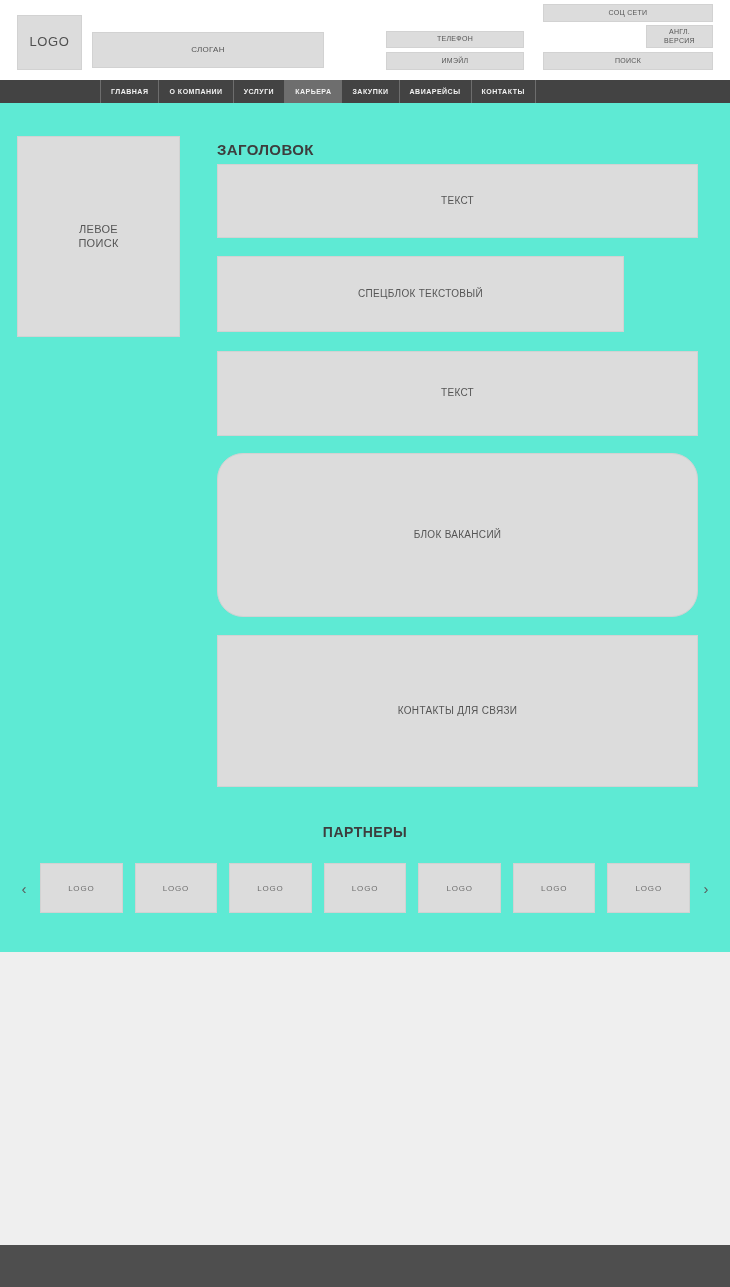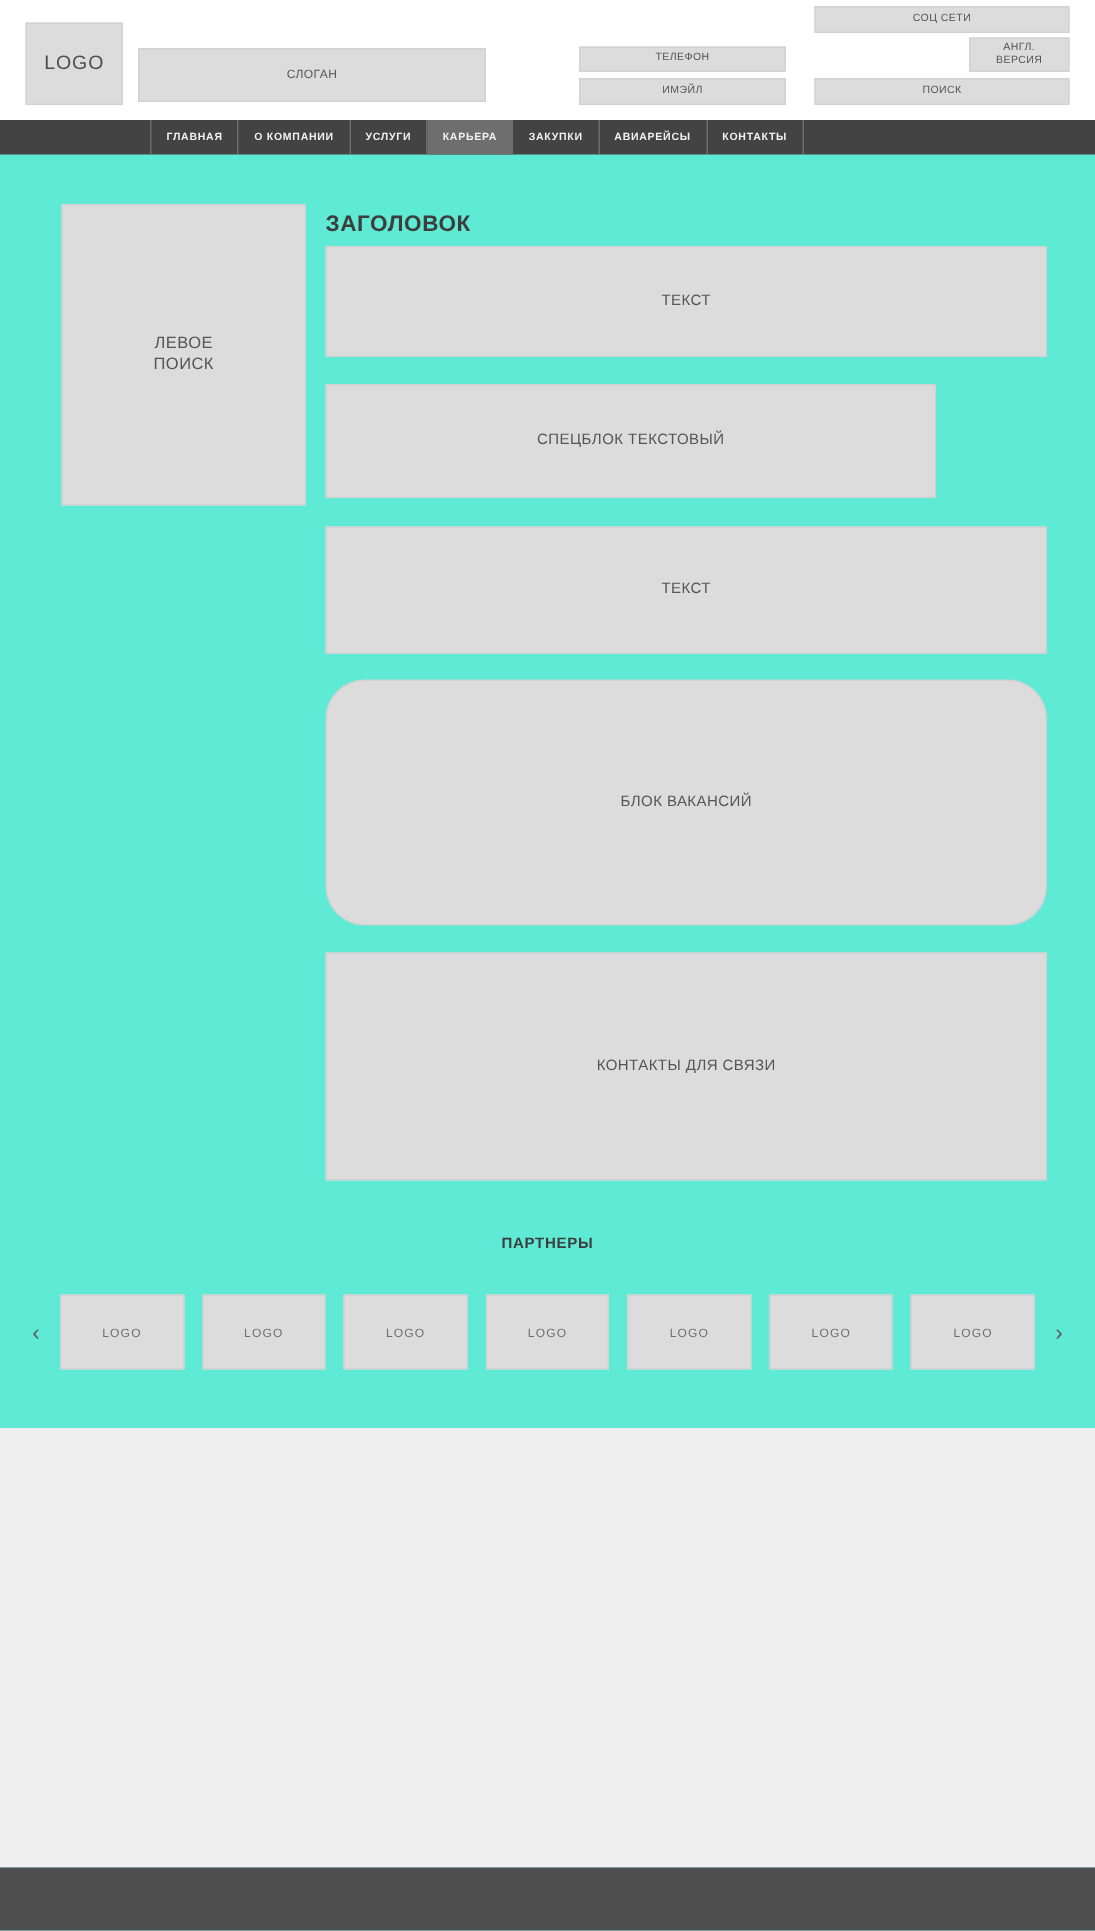--- a/index.html
+++ b/index.html
@@ -69,39 +69,39 @@
     font-weight: bold;
     letter-spacing: 0.5px;
     color: #f2f2f2;
     border-right: 1px solid #6d6d6d;
     white-space: nowrap;
   }
   .nav-item:first-child { border-left: 1px solid #6d6d6d; }
   .nav-item.active { background: #6e6e6e; }
 
   
-  #left-menu     { left: 17px;  top: 136px; width: 163px; height: 201px; font-size: 11px; flex-direction: column; margin-left: 24px; }
+  #left-menu     { left: 17px;  top: 136px; width: 163px; height: 201px; font-size: 11px; flex-direction: column; }
   #page-title {
     position: absolute;
     left: 217px; top: 131px;
     font-size: 15px; font-weight: bold;
     color: #3d3d3d; letter-spacing: 0.4px;
   }
   #block-text-1  { left: 217px; top: 164px; width: 481px; height: 74px;  font-size: 10px; }
   #block-special { left: 217px; top: 256px; width: 407px; height: 76px;  font-size: 10px; }
   #block-text-2  { left: 217px; top: 351px; width: 481px; height: 85px;  font-size: 10px; }
   #block-vacancy { left: 217px; top: 453px; width: 481px; height: 164px; font-size: 10px; border-radius: 26px; }
   #block-contacts{ left: 217px; top: 635px; width: 481px; height: 152px; font-size: 10px; }
 
   
   #partners-title {
     position: absolute;
     left: 0; top: 824px; width: 730px;
     text-align: center;
-    font-size: 10px; font-weight: bold;
+    font-size: 14px; font-weight: bold;
     color: #3d3d3d; letter-spacing: 0.5px;
   }
   .partners-row {
     position: absolute;
     left: 14px; top: 863px;
     width: 702px; height: 50px;
     display: flex;
     align-items: center;
   }
   .carousel-arrow {

